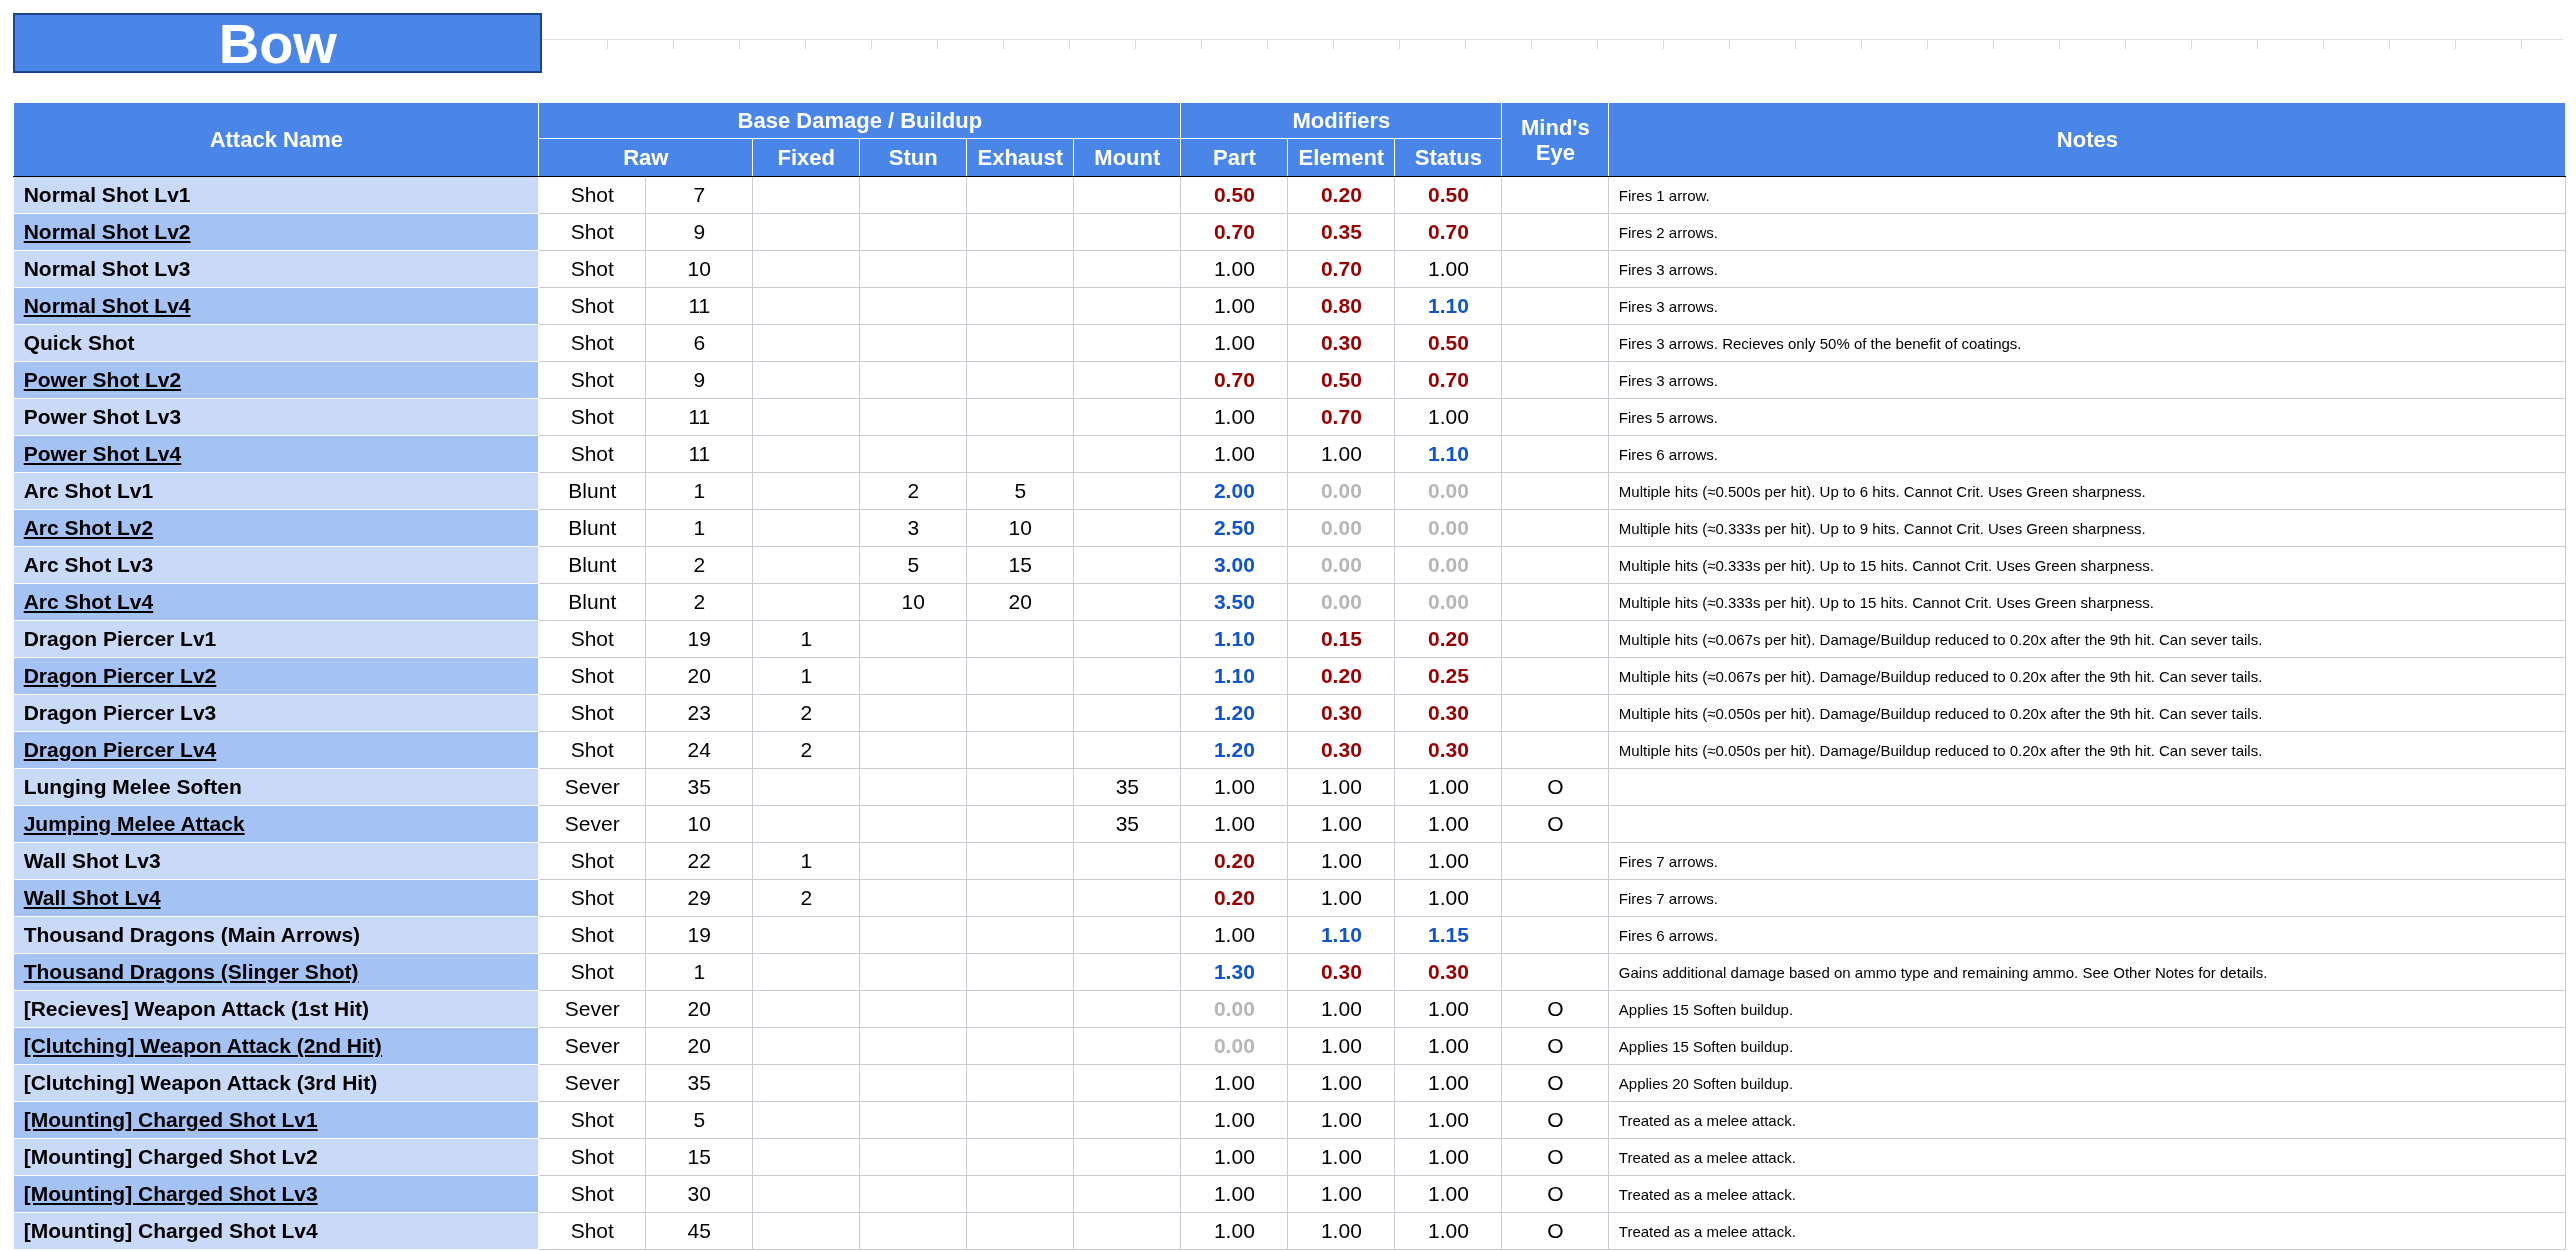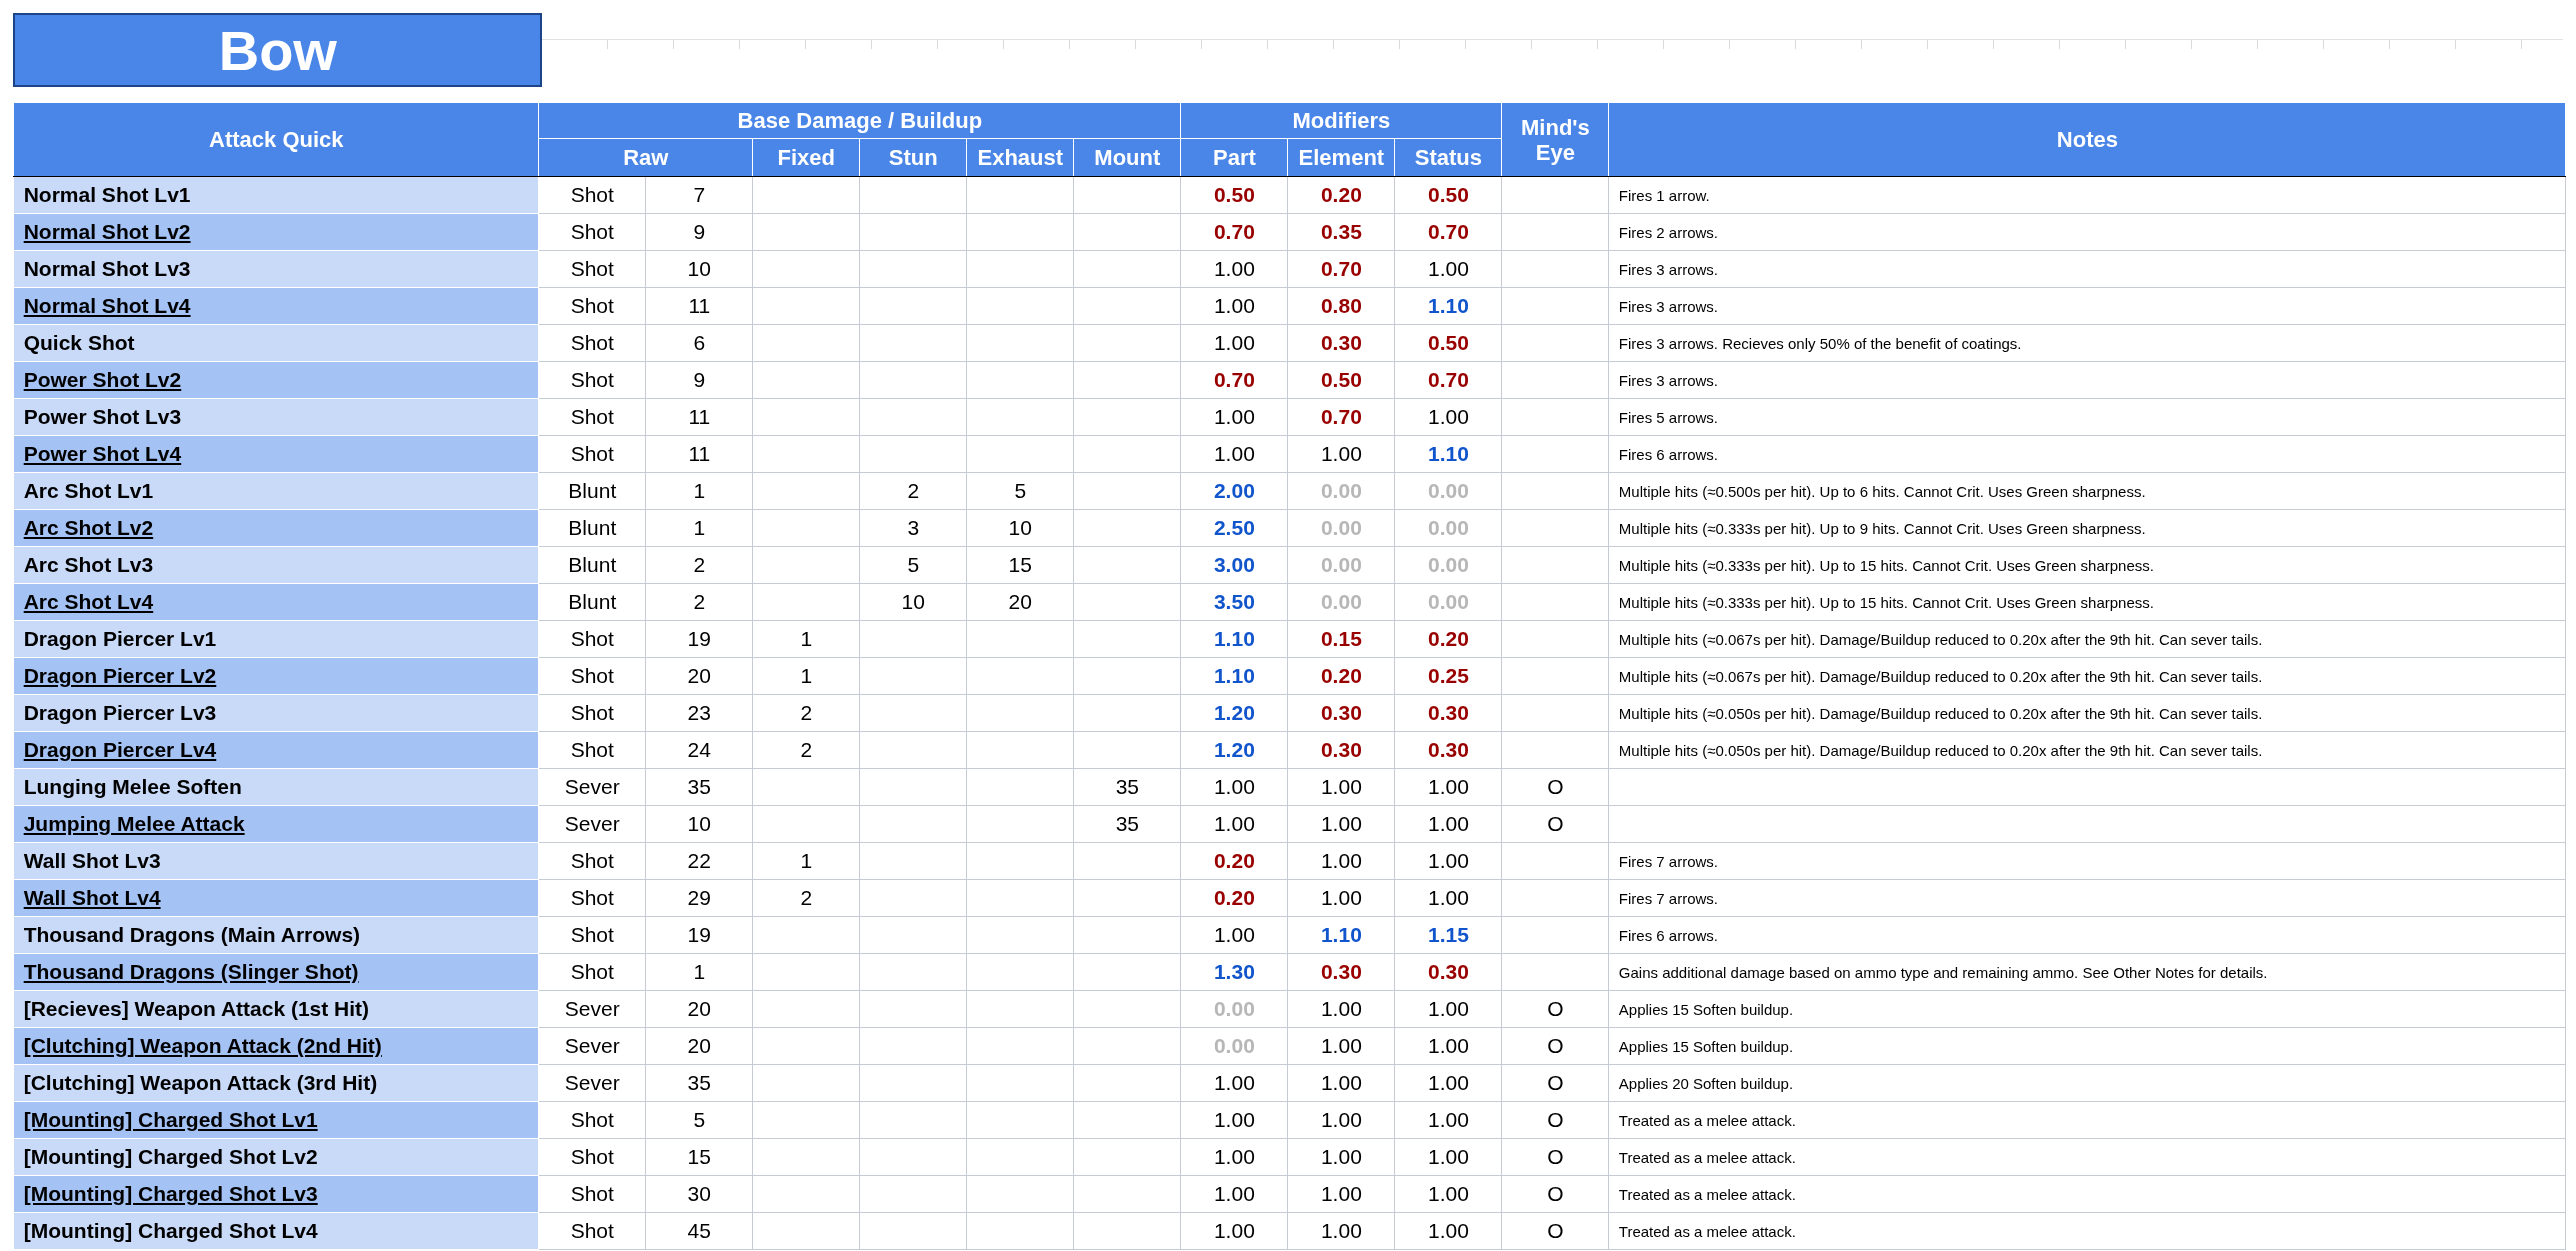--- a/index.html
+++ b/index.html
@@ -16,21 +16,21 @@
   html,body{margin:0;padding:0;}
   body{
     width:2576px;height:1252px;overflow:hidden;background:#fff;
     font-family:"Liberation Sans","DejaVu Sans",sans-serif;
   }
   .sheet{position:relative;padding:13.3px 0 0 13.3px;}
 
   
   .top-area{position:relative;width:2549px;height:89px;}
   .bow-box{
-    position:absolute;left:0;top:0;width:529px;height:74px;box-sizing:border-box;
+    position:absolute;left:0;top:0;width:529px;height:60px;box-sizing:border-box;
     background:var(--hdr);border:2.4px solid var(--dark-border);
     display:flex;align-items:center;justify-content:center;
   }
   .bow-title{font-size:56px;font-weight:bold;color:#fff;}
   .col-strip{
     position:absolute;left:529px;top:26px;width:2021px;height:10.2px;box-sizing:border-box;
     display:flex;overflow:hidden;border-top:0.8px solid #e1e1e1;background:#fff;
   }
   .strip-cell{flex:0 0 66px;height:100%;border-right:0.8px solid #d9d9d9;box-sizing:border-box;}
   .credit-bar{
@@ -115,21 +115,21 @@
         <col style="width:107px">
         <col style="width:107px">
       <col style="width:107px">
         <col style="width:107px">
         <col style="width:107px">
       <col style="width:107px">
       <col style="width:957px">
     </colgroup>
     <thead>
       <tr class="h-row1">
-        <th rowspan="2" class="rs2">Attack Quick</th>
+        <th rowspan="2" class="rs2">Attack Name</th>
         <th colspan="6">Base Damage / Buildup</th>
         <th colspan="3">Modifiers</th>
         <th rowspan="2" class="rs2 eye-h">
           <div>Mind's</div>
           <div>Eye</div>
         </th>
         <th rowspan="2" class="rs2">Notes</th>
       </tr>
       <tr class="h-row2">
         <th colspan="2">Raw</th>

